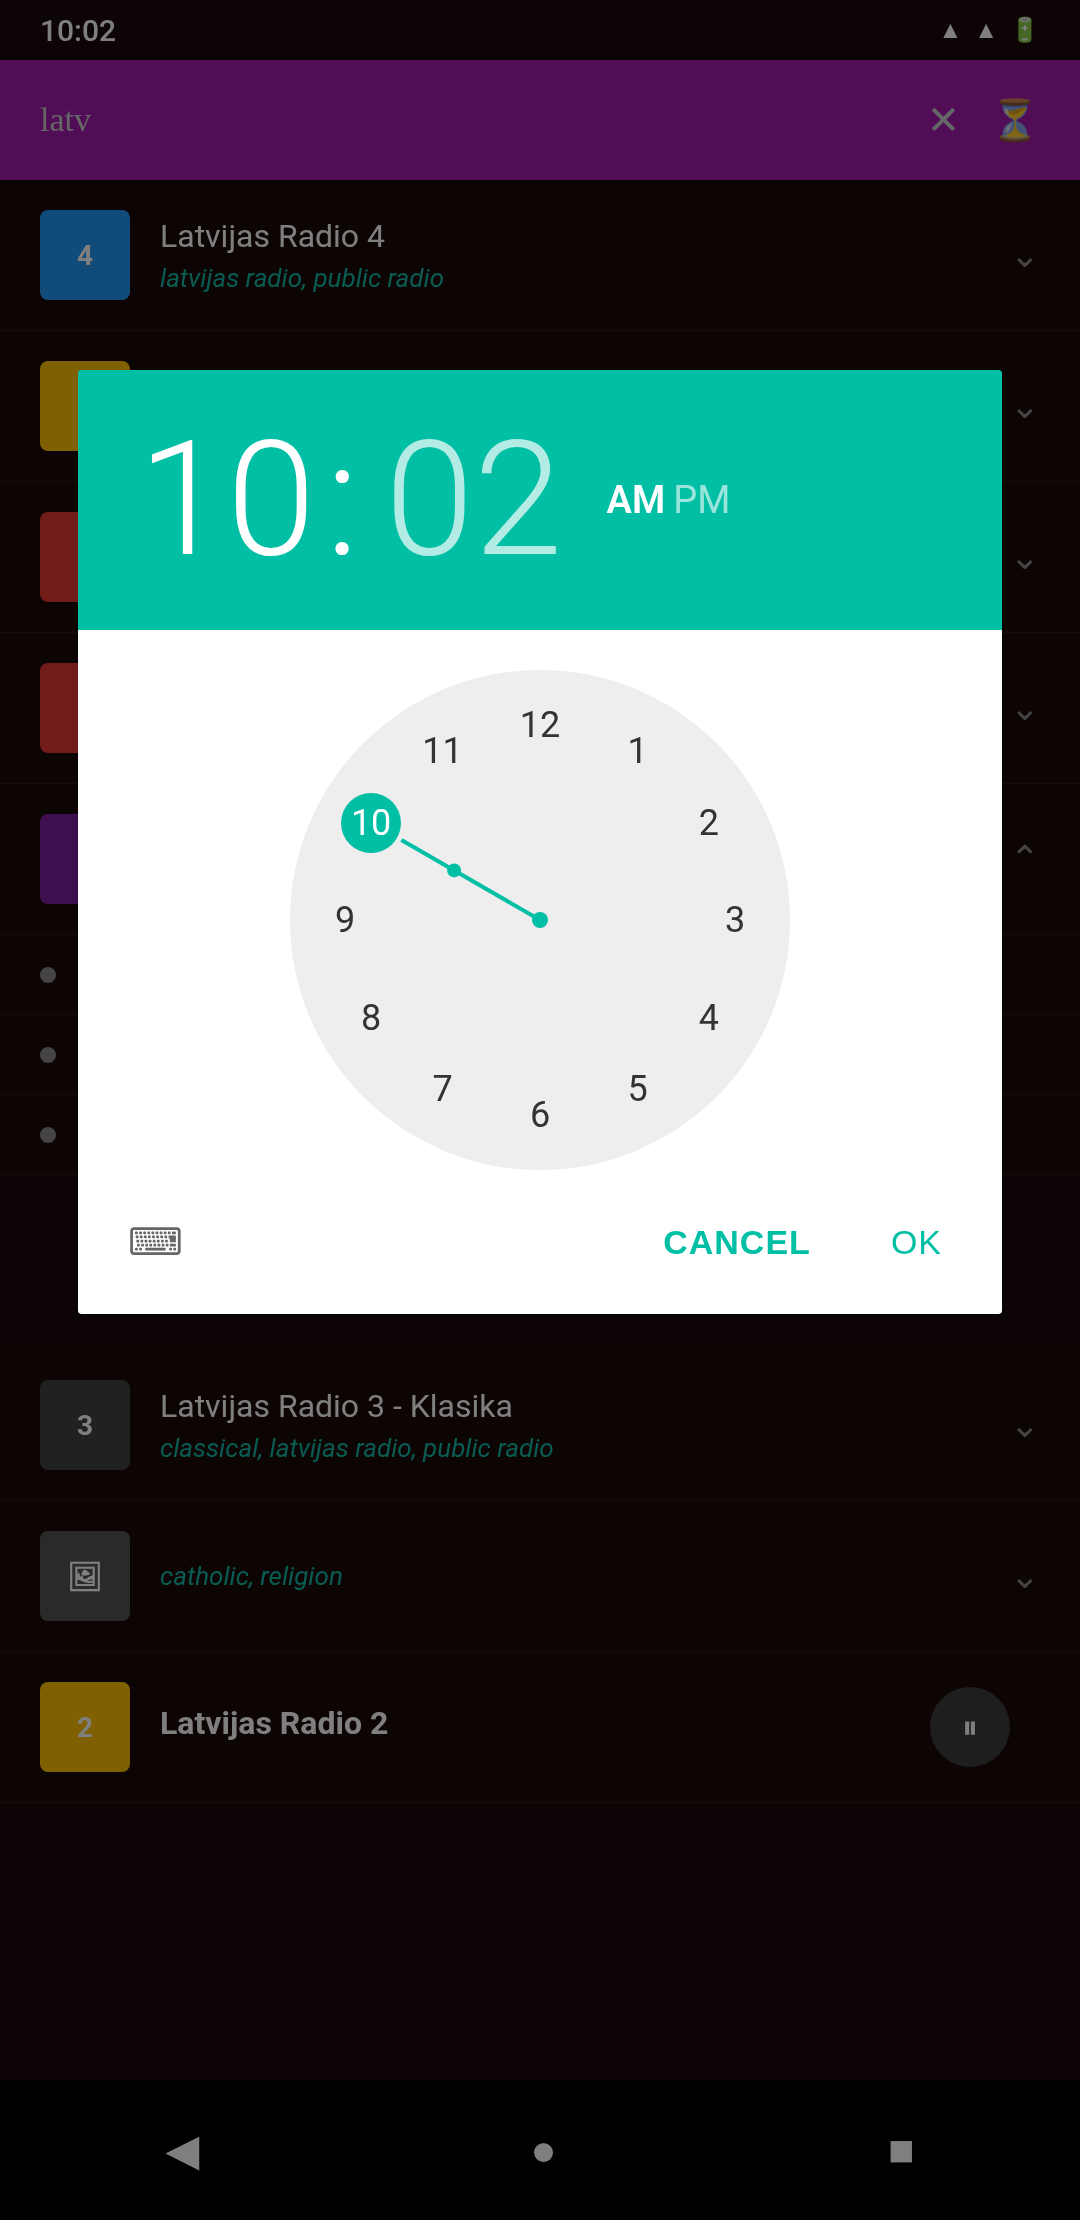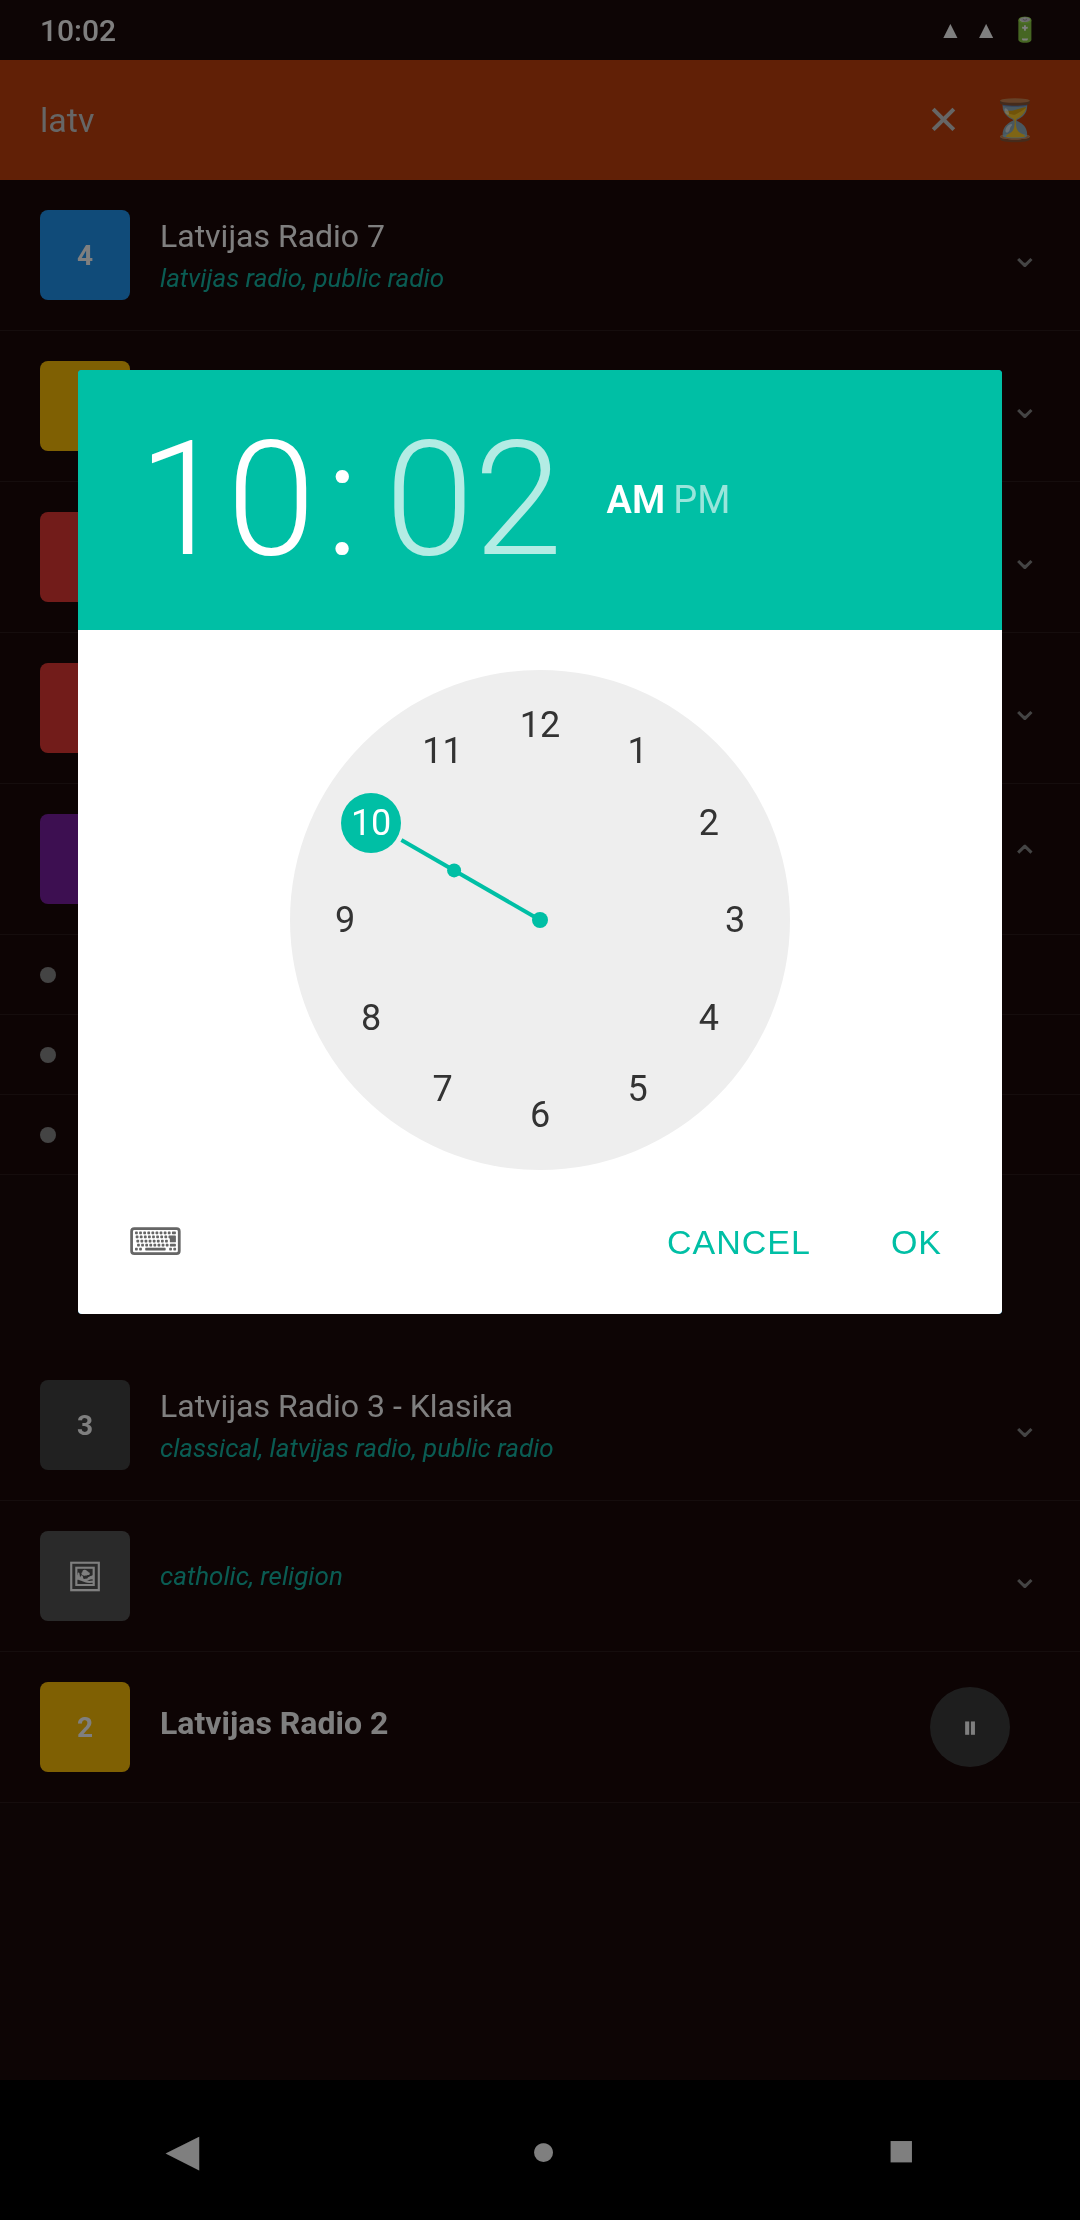--- a/index.html
+++ b/index.html
@@ -52,25 +52,26 @@
       background: #1a0a0a;
     }
 
     
     .search-bar {
       position: absolute;
       top: 60px;
       left: 0;
       width: 100%;
       height: 120px;
-      background: #c2410c;
+      background: #a21caf;
       display: flex;
       align-items: center;
       padding: 0 40px;
       gap: 20px;
+      font-family: Liberation Serif, serif;
     }
     .search-text {
       color: #ccc;
       font-size: 34px;
       flex: 1;
     }
     .search-icons {
       display: flex;
       gap: 30px;
     }
@@ -293,21 +294,21 @@
       margin-right: auto;
       color: #666;
       font-size: 38px;
       cursor: pointer;
       padding: 10px;
     }
 
     .btn-cancel {
       color: #00bfa5;
       font-size: 34px;
-      font-weight: 400;
+      font-weight: 700;
       background: none;
       border: none;
       cursor: pointer;
       letter-spacing: 1px;
       padding: 10px 20px;
     }
 
     .btn-ok {
       color: #00bfa5;
       font-size: 34px;
@@ -380,21 +381,21 @@
     <span class="search-icon-btn">✕</span>
     <span class="search-icon-btn">⏳</span>
   </div>
 </div>
 
 <div class="radio-list">
 
   <div class="radio-item">
     <div class="radio-avatar" style="background:#2196F3;">4</div>
     <div class="radio-info">
-      <div class="radio-name">Latvijas Radio 7</div>
+      <div class="radio-name">Latvijas Radio 4</div>
       <div class="radio-tags">latvijas radio, public radio</div>
     </div>
     <span class="radio-arrow">⌄</span>
   </div>
 
   <div class="radio-item">
     <div class="radio-avatar" style="background:#FFC107;">2</div>
     <div class="radio-info"></div>
     <span class="radio-arrow">⌄</span>
   </div>

